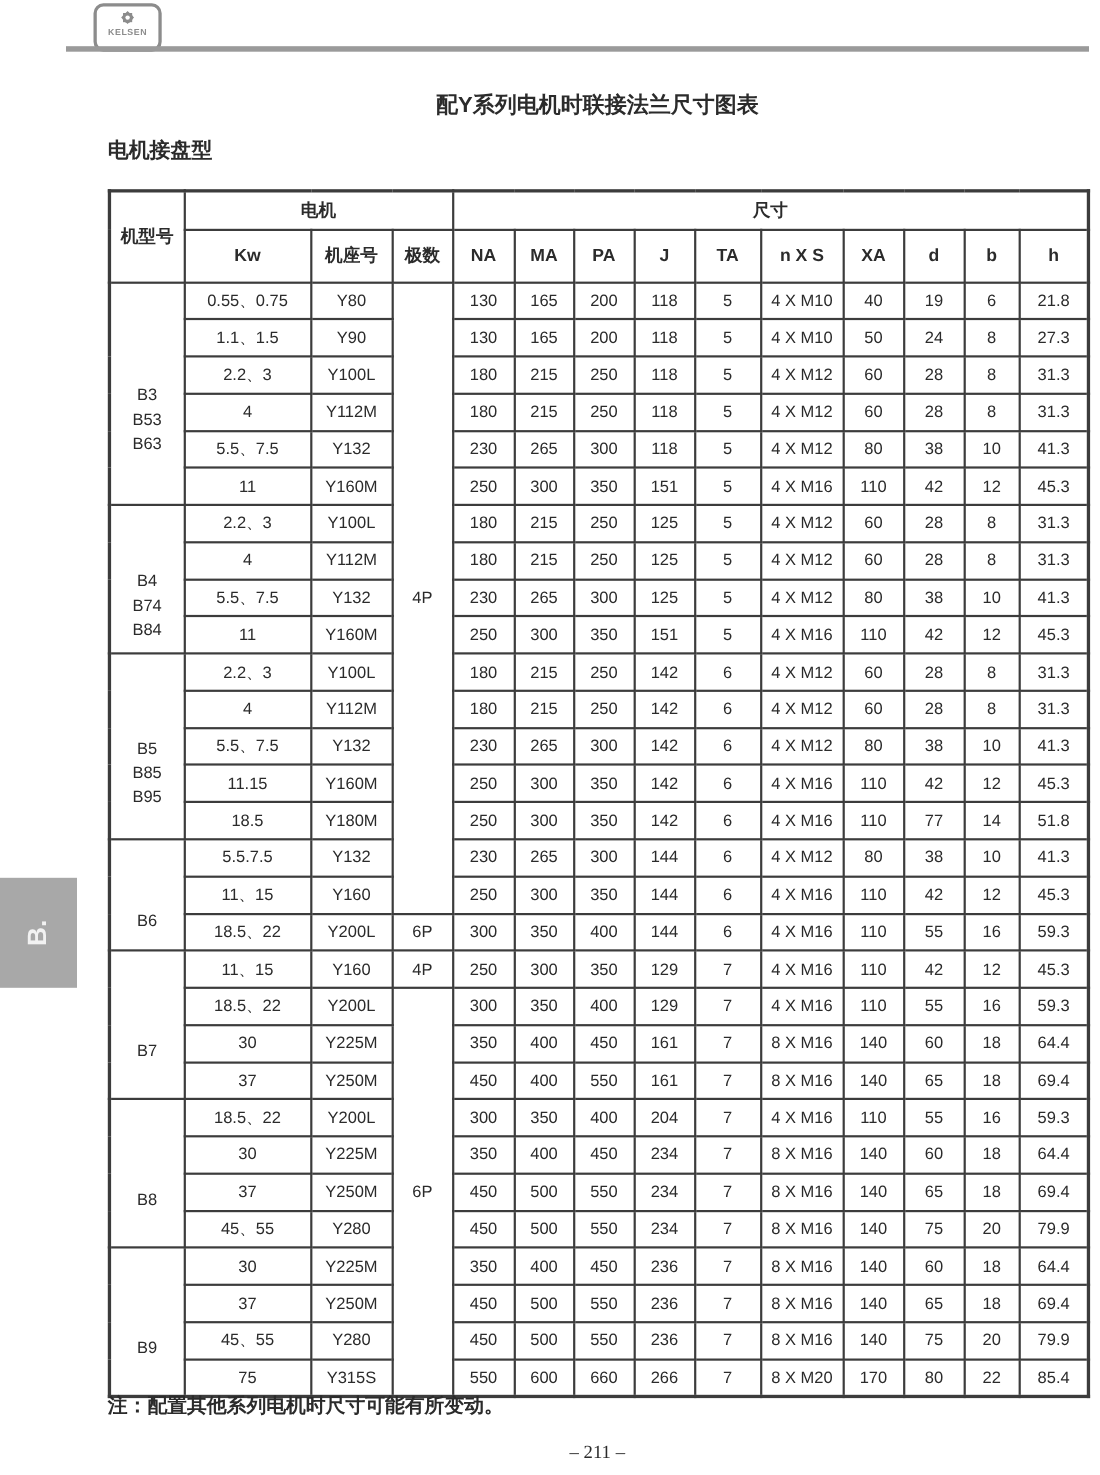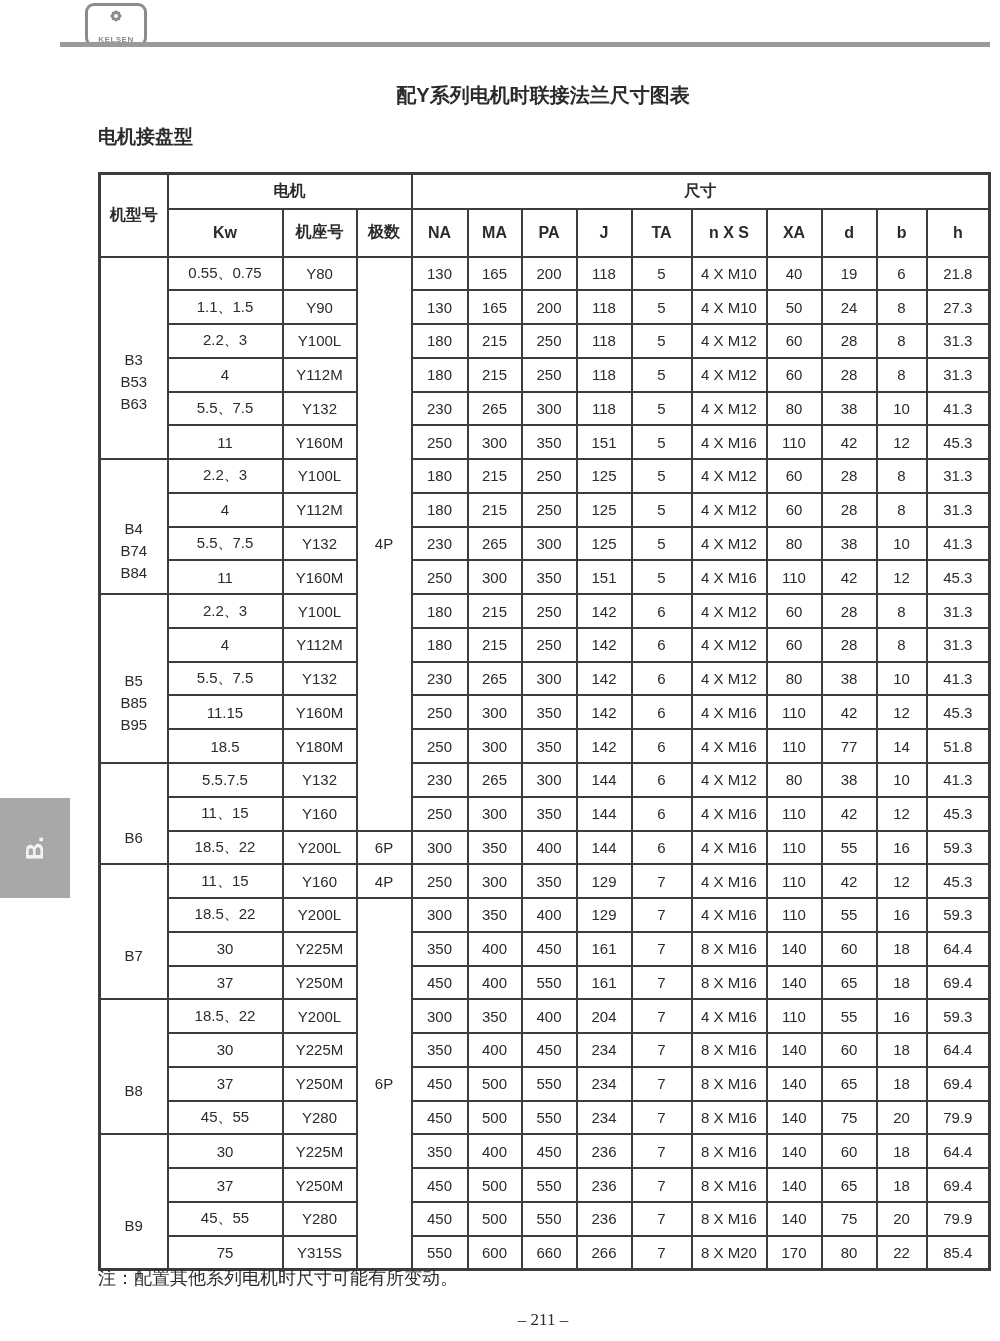--- a/index.html
+++ b/index.html
@@ -10,21 +10,21 @@
     color: #2e2e2e;
     position: relative;
     overflow: hidden;
   }
 
   
   .brand { position: absolute; left: 85px; top: 3px; display: flex; align-items: flex-start; }
   .logo-badge {
     width: 56px; height: 38px;
     border: 3px solid #8c8c8c; border-radius: 9px;
-    display: flex; flex-direction: column; align-items: center; justify-content: space-between;
+    display: flex; flex-direction: column; align-items: center; justify-content: flex-start;
     color: #8c8c8c;
   }
   .logo-badge .badge-text { font-size: 8px; font-weight: bold; letter-spacing: 0.5px; line-height: 8px; }
   .brand-names { margin-left: 10px; color: #8c8c8c; }
   .brand-cn { font-size: 26px; font-weight: bold; letter-spacing: 3px; line-height: 26px; }
   .brand-en { font-size: 11.5px; font-weight: bold; letter-spacing: 0.4px; margin-top: 1px; }
   .header-rule { position: absolute; left: 60px; top: 42px; width: 930px; height: 5px; background: #9a9a9a; }
 
   
   .page-title {
@@ -63,21 +63,21 @@
     display: flex; align-items: center; justify-content: center;
   }
   .side-tab span {
     transform: rotate(-90deg);
     color: #f2f2f2; font-size: 24px; font-weight: bold;
   }
 
   
   .footnote {
     position: absolute; left: 98px; top: 1266px;
-    font-size: 18px; font-weight: normal; color: #2b2b2b;
+    font-size: 18px; font-weight: bold; color: #2b2b2b;
   }
   .page-number {
     position: absolute; left: 98px; top: 1310px; width: 890px;
     text-align: center;
     font-family: "Liberation Serif", serif;
     font-size: 17px; color: #2b2b2b;
   }
 </style>
 </head>
 <body>

